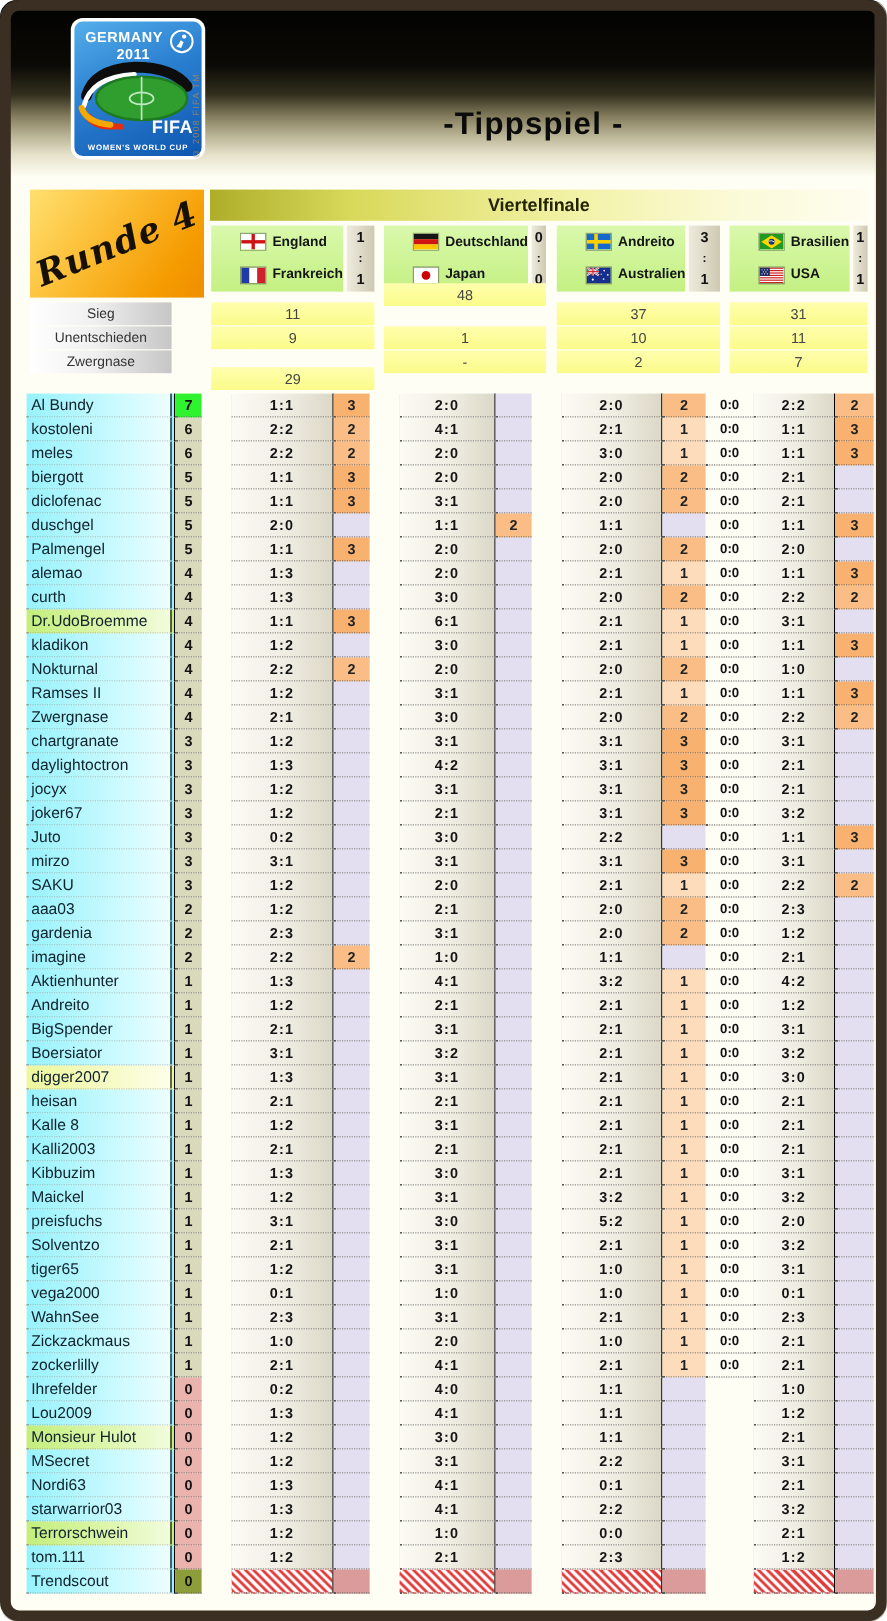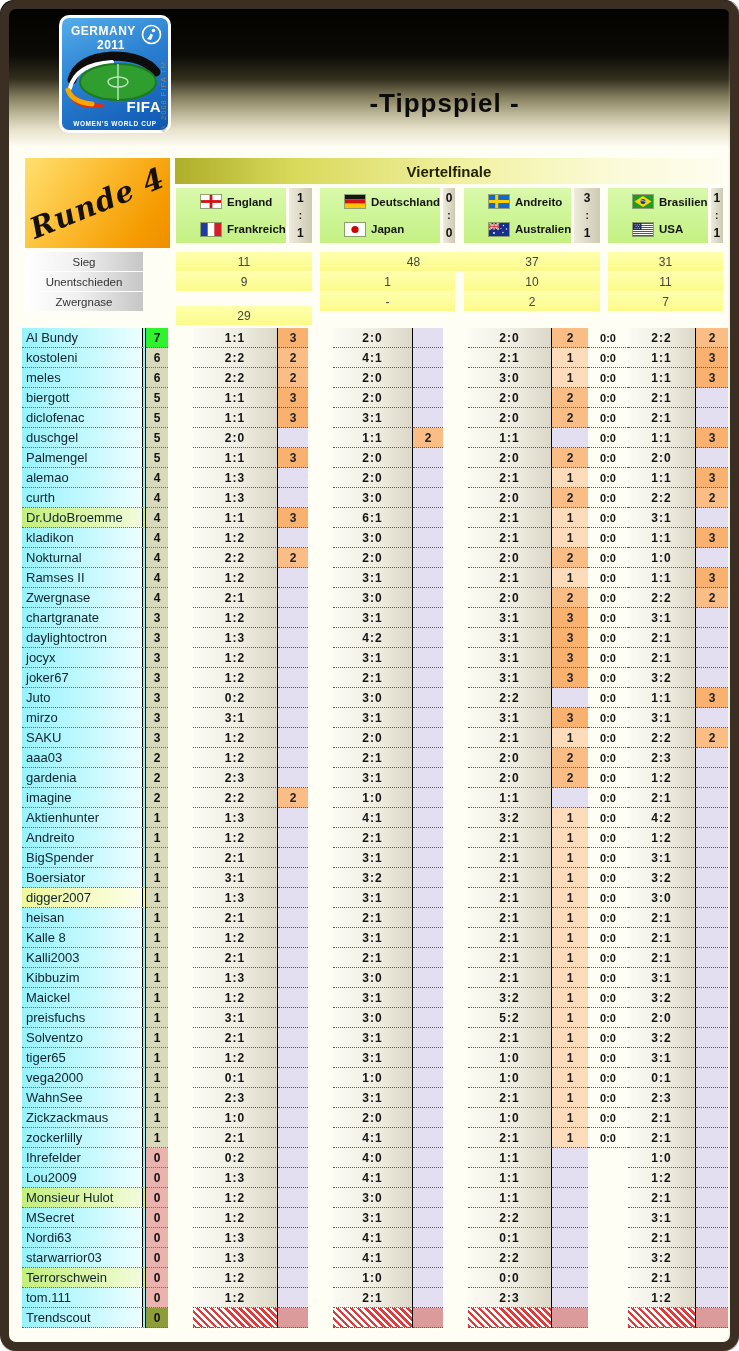--- a/index.html
+++ b/index.html
@@ -272,21 +272,21 @@
         <div class="scorebox">
           <span>1</span>
           <span class="colon">:</span>
           <span>1</span>
         </div>
       </div>
     </div>
   <div id="stats">
       <div class="stats-label" style="top: 252px;">Sieg</div>
       <div class="stats-value" style="top: 252px; left: 176px; width: 136px;">11</div>
-      <div class="stats-value" style="top: 252px; left: 320px; width: 135px; padding-left: 26px;">48</div>
+      <div class="stats-value" style="top: 236px; left: 320px; width: 135px;">48</div>
       <div class="stats-value" style="top: 252px; left: 464px; width: 136px;">37</div>
       <div class="stats-value" style="top: 252px; left: 608px; width: 115px;">31</div>
       <div class="stats-label" style="top: 272px;">Unentschieden</div>
       <div class="stats-value" style="top: 272px; left: 176px; width: 136px;">9</div>
       <div class="stats-value" style="top: 272px; left: 320px; width: 135px;">1</div>
       <div class="stats-value" style="top: 272px; left: 464px; width: 136px;">10</div>
       <div class="stats-value" style="top: 272px; left: 608px; width: 115px;">11</div>
       <div class="stats-label" style="top: 292px;">Zwergnase</div>
       <div class="stats-value" style="top: 292px; left: 176px; width: 136px; margin-top: 14px;">29</div>
       <div class="stats-value" style="top: 292px; left: 320px; width: 135px;">-</div>

